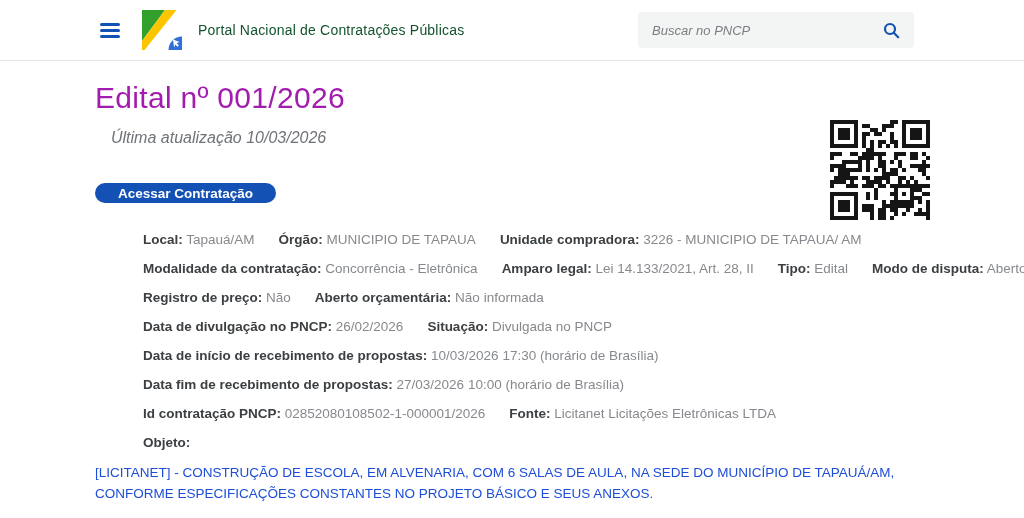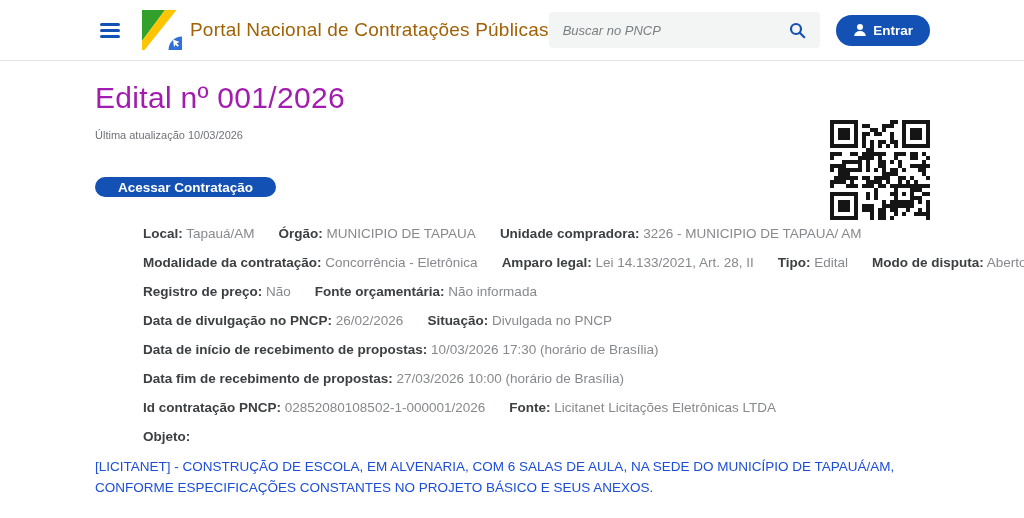--- a/index.html
+++ b/index.html
@@ -6,41 +6,41 @@
   html,body { width:1024px; height:518px; overflow:hidden; background:#fff;
               font-family:"Liberation Sans", sans-serif; }
 
   
   .header { height:61px; display:flex; align-items:center;
             padding:0 94px 0 100px; border-bottom:1px solid #e4e5e6; background:#fff; }
   .hamburger { width:20px; height:15px; display:flex; flex-direction:column;
                justify-content:space-between; cursor:pointer; flex:0 0 auto; }
   .hamburger span { display:block; height:3px; border-radius:1.5px; background:#1351b4; }
   .logo { width:40px; height:40px; margin-left:22px; flex:0 0 auto; cursor:pointer; }
-  .brand { margin-left:8px; font-size:19px; color:#a16207; letter-spacing:.2px;
+  .brand { margin-left:16px; font-size:14px; color:#14532d; letter-spacing:.2px;
            white-space:nowrap; cursor:pointer; }
   .hspacer { flex:1 1 auto; }
   .searchbox { width:276px; height:36px; background:#f3f4f4; border-radius:4px;
                display:flex; align-items:center; padding:0 10px 0 14px; margin-right:16px; }
   .searchbox input { flex:1; border:none; outline:none; background:transparent;
                      font-style:italic; font-size:13px; color:#c2410c;
                      font-family:"Liberation Sans", sans-serif; }
   .searchbox input::placeholder { color:#797e83; opacity:1; }
   .search-btn { background:none; border:none; cursor:pointer; display:flex;
                 align-items:center; padding:4px; }
   .login-btn { height:31px; padding:0 17px; background:#1351b4; color:#fff;
                border:none; border-radius:20px; font-weight:bold; font-size:13.5px;
                display:flex; align-items:center; gap:6px; cursor:pointer;
                font-family:"Liberation Sans", sans-serif; }
 
   
   .main { position:relative; padding:21px 92px 0 95px; }
   .page-title { font-size:30px; font-weight:normal; color:#a21caf;
                 letter-spacing:.3px; line-height:32px; }
-  .last-update { margin-top:15px; font-size:11px; color:#6e7control378; color:#6e7378; }
+  .last-update { margin-top:15px; font-size:16px; font-style:italic; color:#6e7control378; color:#6e7378;margin-left:16px; }
   .access-btn { margin-top:36px; height:20px; padding:0 23px; background:#1351b4;
                 color:#fff; border:none; border-radius:18px; font-weight:bold;
                 font-size:13.5px; cursor:pointer; font-family:"Liberation Sans", sans-serif; }
 
   .rows { margin-top:27px; }
   .detail-row { margin-bottom:10px; font-size:13.5px; line-height:19px;padding-left:48px; }
   .pair { margin-right:24px; white-space:nowrap; }
   .pair b { color:#3c4043; font-weight:bold; }
   .pair i { font-style:normal; color:#86898d; }
   .objeto-text { margin-top:0; max-width:800px; font-size:13.5px; line-height:21px;
@@ -72,39 +72,32 @@
   <div class="searchbox">
     <input type="text" placeholder="Buscar no PNCP" style="">
     <button class="search-btn">
       <svg width="17" height="17" viewBox="0 0 17 17">
         <circle cx="7" cy="7" r="5" fill="none" stroke="#1351b4" stroke-width="2.2"></circle>
         <line x1="10.8" y1="10.8" x2="15.2" y2="15.2" stroke="#1351b4" stroke-width="2.2" stroke-linecap="round"></line>
       </svg>
     </button>
   </div>
 
-  <button class="login-btn">
-    <svg width="14" height="14" viewBox="0 0 14 14">
-      <circle cx="7" cy="4" r="3" fill="#ffffff"></circle>
-      <path d="M1.2,13 a5.8,5 0 0 1 11.6,0 Z" fill="#ffffff"></path>
-    </svg>
-    <span>Entrar</span>
-  </button>
 </header>
 
 <main class="main">
   <h1 class="page-title">Edital nº 001/2026</h1>
   <div class="last-update">Última atualização 10/03/2026</div>
 
   <button class="access-btn">Acessar Contratação</button>
 
   <div class="rows" id="detail-rows">
       <div class="detail-row"><span class="pair"><b>Local:</b><i> Tapauá/AM</i></span><span class="pair"><b>Órgão:</b><i> MUNICIPIO DE TAPAUA</i></span><span class="pair"><b>Unidade compradora:</b><i> 3226 - MUNICIPIO DE TAPAUA/ AM</i></span></div>
       <div class="detail-row"><span class="pair"><b>Modalidade da contratação:</b><i> Concorrência - Eletrônica</i></span><span class="pair"><b>Amparo legal:</b><i> Lei 14.133/2021, Art. 28, II</i></span><span class="pair"><b>Tipo:</b><i> Edital</i></span><span class="pair"><b>Modo de disputa:</b><i> Aberto</i></span></div>
-      <div class="detail-row"><span class="pair"><b>Registro de preço:</b><i> Não</i></span><span class="pair"><b>Fonte orçamentária:</b><i> Não informada</i></span></div>
+      <div class="detail-row"><span class="pair"><b>Registro de preço:</b><i> Não</i></span><span class="pair"><b>Aberto orçamentária:</b><i> Não informada</i></span></div>
       <div class="detail-row"><span class="pair"><b>Data de divulgação no PNCP:</b><i> 26/02/2026</i></span><span class="pair"><b>Situação:</b><i> Divulgada no PNCP</i></span></div>
       <div class="detail-row"><span class="pair"><b>Data de início de recebimento de propostas:</b><i> 10/03/2026 17:30 (horário de Brasília)</i></span></div>
       <div class="detail-row"><span class="pair"><b>Data fim de recebimento de propostas:</b><i> 27/03/2026 10:00 (horário de Brasília)</i></span></div>
       <div class="detail-row"><span class="pair"><b>Id contratação PNCP:</b><i> 02852080108502-1-000001/2026</i></span><span class="pair"><b>Fonte:</b><i> Licitanet Licitações Eletrônicas LTDA</i></span></div>
       <div class="detail-row"><span class="pair"><b>Objeto:</b><i></i></span></div>
     </div>
 
   <p class="objeto-text">[LICITANET] - CONSTRUÇÃO DE ESCOLA, EM ALVENARIA, COM 6 SALAS DE AULA, NA SEDE DO MUNICÍPIO DE TAPAUÁ/AM, CONFORME ESPECIFICAÇÕES CONSTANTES NO PROJETO BÁSICO E SEUS ANEXOS.</p>
 
   <svg class="qr" id="qr-svg" viewBox="0 0 104 104" shape-rendering="crispEdges">

